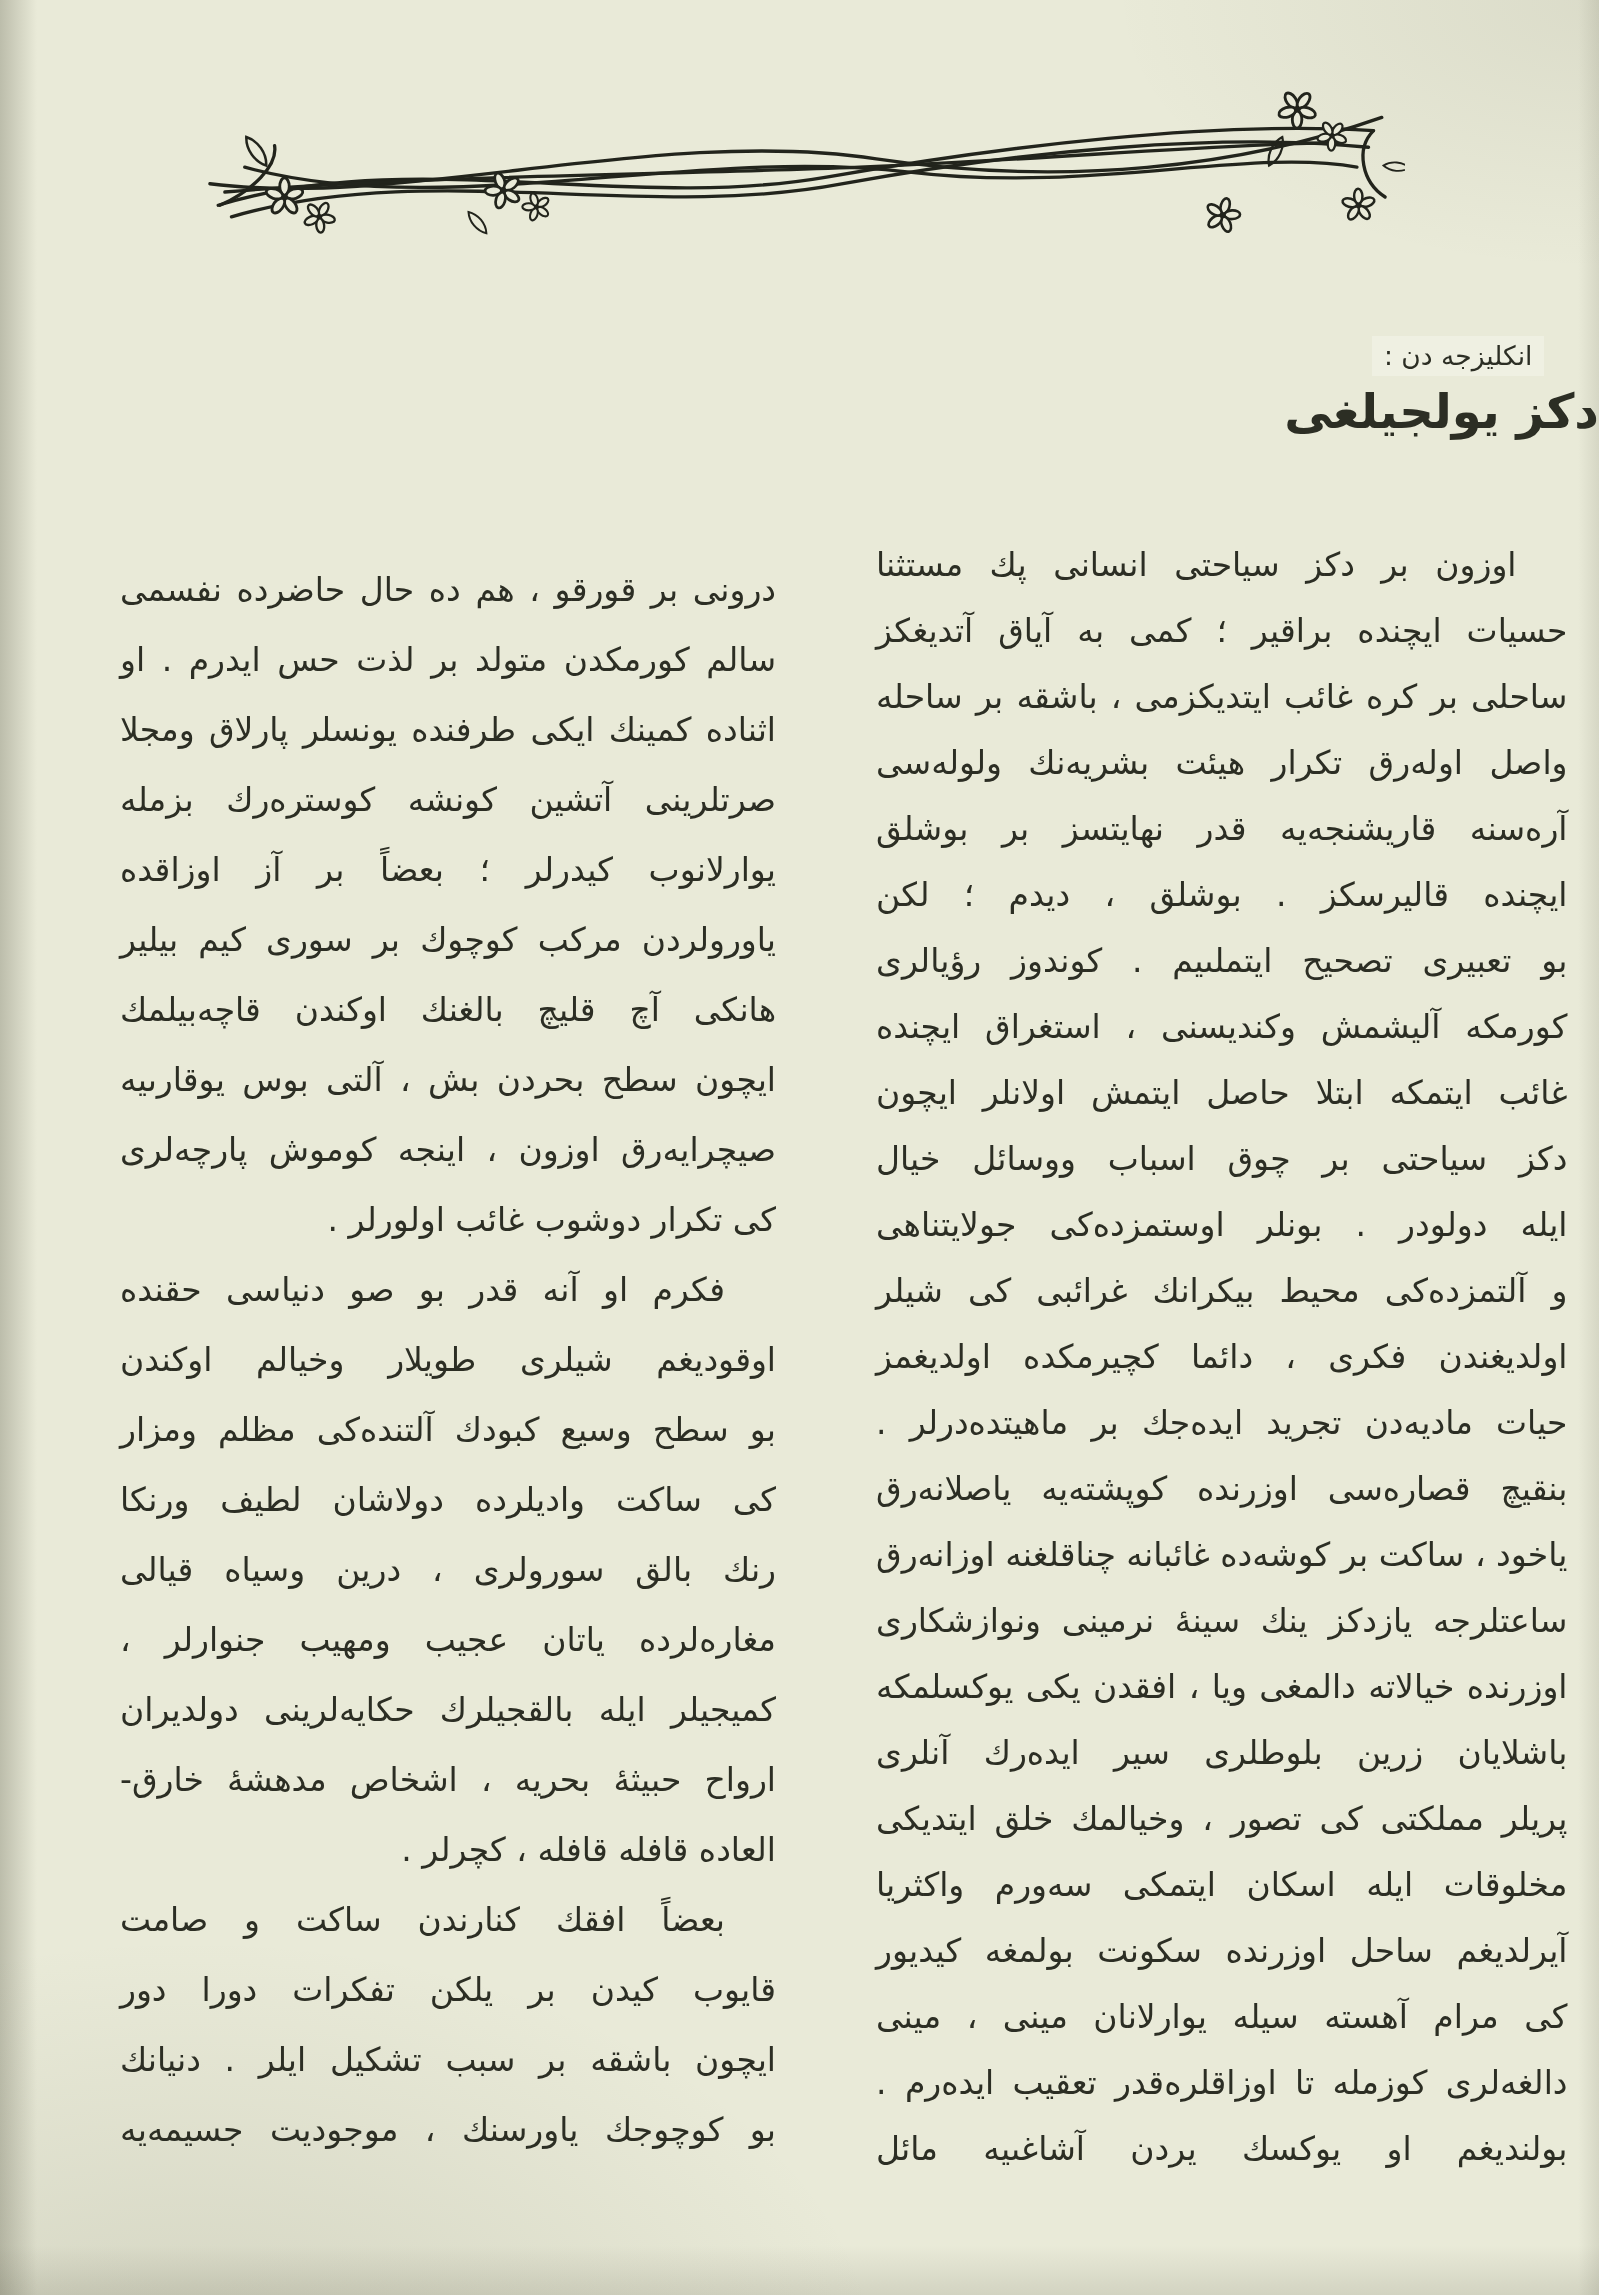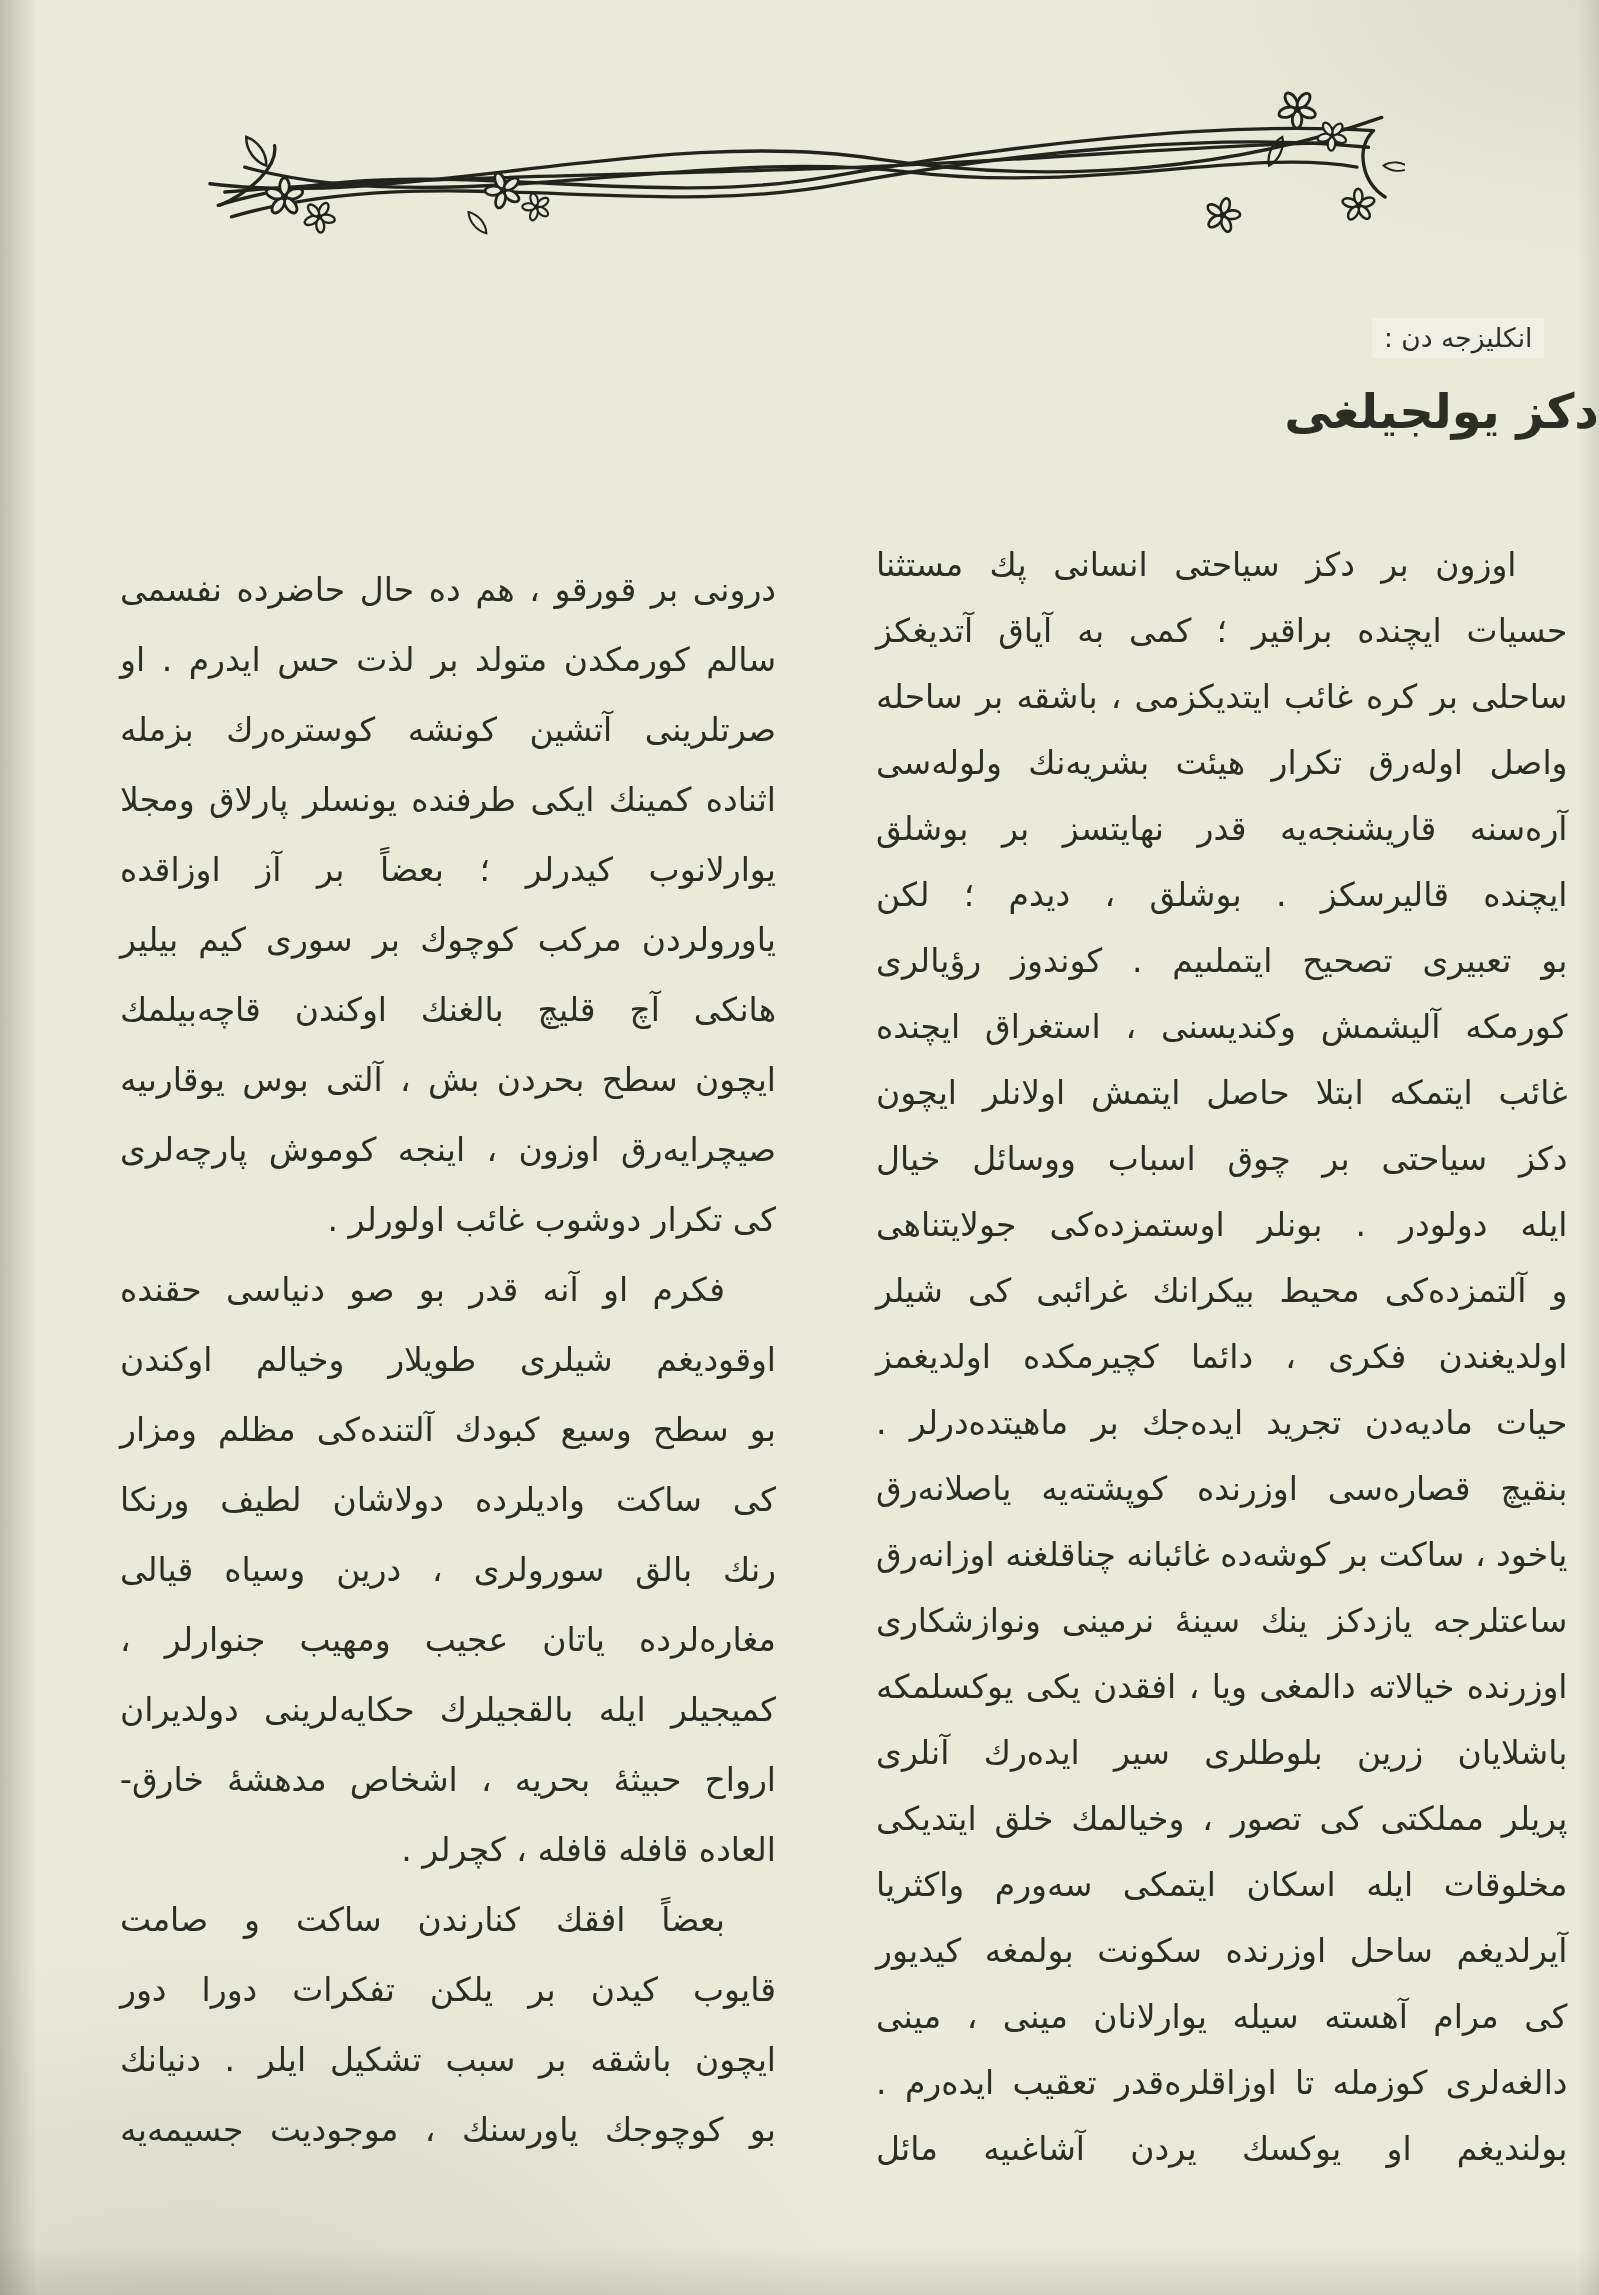--- a/index.html
+++ b/index.html
@@ -24,21 +24,21 @@
     overflow:hidden;
   }
   .ornament{
     position:absolute;
     top:66px;left:50%;transform:translateX(-50%);
     width:1210px;height:199px;
   }
   .ornament svg{display:block;width:100%;height:100%;}
   .header-note{
     position:absolute;
-    top:318px;right:55px;
+    top:336px;right:55px;
     font-size:26.5px;
     line-height:40px;
     padding:0 11.6px;
     background:rgba(255,255,252,.28);
     direction:rtl;
     letter-spacing:0.8px;
   }
   .title{
     position:absolute;
     top:383px;left:0;width:100%;
@@ -140,22 +140,22 @@
         <div class="line">پريلر مملكتى كى تصور ، وخيالمك خلق ايتديكى</div>
         <div class="line">مخلوقات ايله اسكان ايتمكى سەورم واكثريا</div>
         <div class="line">آيرلديغم ساحل اوزرنده سكونت بولمغه كيديور</div>
         <div class="line">كى مرام آهسته سيله يوارلانان مينى ، مينى</div>
         <div class="line">دالغەلرى كوزمله تا اوزاقلرەقدر تعقيب ايدەرم .</div>
         <div class="line">بولنديغم او يوكسك يردن آشاغىيه مائل</div>
       </div>
     <div class="column left" id="col-left">
         <div class="line">درونى بر قورقو ، هم ده حال حاضرده نفسمى</div>
         <div class="line">سالم كورمكدن متولد بر لذت حس ايدرم . او</div>
+        <div class="line">اثناده كمينك ايكى طرفنده يونسلر پارلاق ومجلا</div>
         <div class="line">صرتلرينى آتشين كونشه كوسترەرك بزمله</div>
-        <div class="line">اثناده كمينك ايكى طرفنده يونسلر پارلاق ومجلا</div>
         <div class="line">يوارلانوب كيدرلر ؛ بعضاً بر آز اوزاقده</div>
         <div class="line">ياورولردن مركب كوچوك بر سورى كيم بيلير</div>
         <div class="line">هانكى آچ قليچ بالغنك اوكندن قاچەبيلمك</div>
         <div class="line">ايچون سطح بحردن بش ، آلتى بوس يوقارىيه</div>
         <div class="line">صيچرايەرق اوزون ، اينجه كوموش پارچەلرى</div>
         <div class="line endline">كى تكرار دوشوب غائب اولورلر .</div>
         <div class="line indent">فكرم او آنه قدر بو صو دنياسى حقنده</div>
         <div class="line">اوقوديغم شيلرى طويلار وخيالم اوكندن</div>
         <div class="line">بو سطح وسيع كبودك آلتندەكى مظلم ومزار</div>
         <div class="line">كى ساكت واديلرده دولاشان لطيف ورنكا</div>

